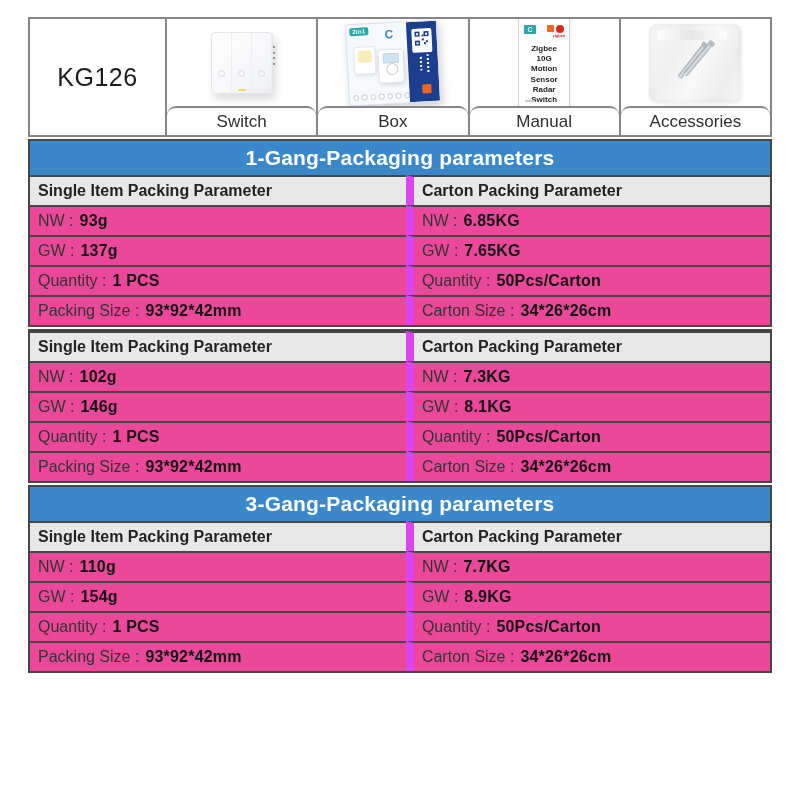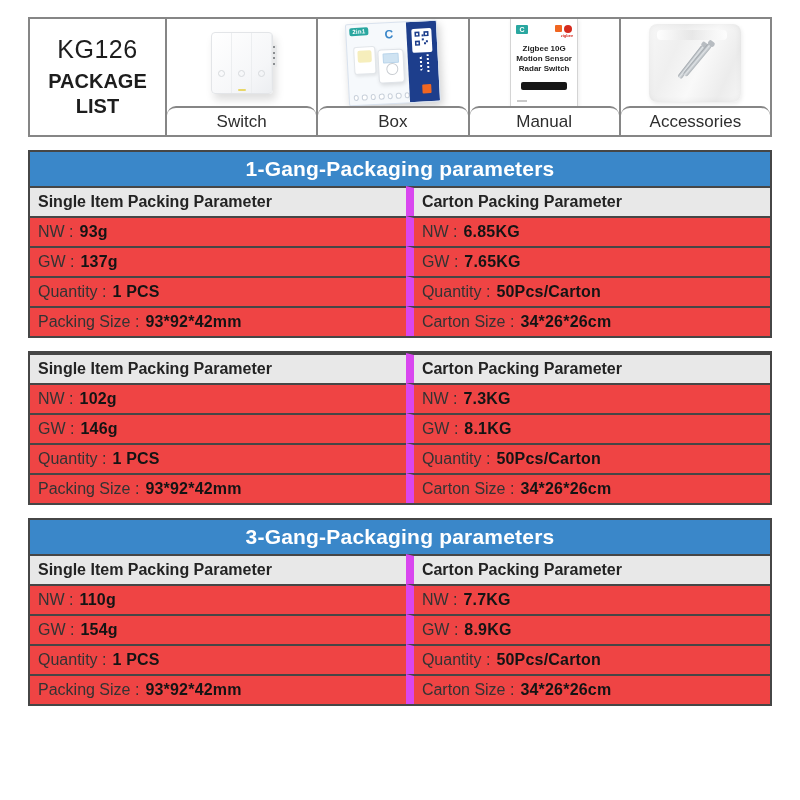--- a/index.html
+++ b/index.html
@@ -49,21 +49,21 @@
   .box-dev1{position:absolute;left:6px;top:22px;width:22px;height:28px;background:#fff;border:1px solid #e2e6ea;border-radius:3px;box-shadow:1px 2px 3px rgba(0,0,0,.08);}
   .box-dev1::before{content:"";position:absolute;left:3px;top:3px;right:3px;height:12px;background:#f6eebc;border-radius:2px;}
   .box-dev2{position:absolute;left:30px;top:26px;width:26px;height:34px;background:#fff;border:1px solid #dfe3e8;border-radius:4px;box-shadow:1px 2px 4px rgba(0,0,0,.12);}
   .box-dev2::before{content:"";position:absolute;left:4px;top:3px;right:4px;height:8px;background:#cfe3f2;border:1px solid #b9d4ea;border-radius:1px;}
   .box-dev2::after{content:"";position:absolute;left:50%;bottom:7px;width:10px;height:10px;margin-left:-5px;
     border:1px solid #c9cdd2;border-radius:50%;}
   .box-dots{position:absolute;left:4px;bottom:4px;width:56px;display:flex;gap:3px;}
   .box-dots i{width:6px;height:6px;border:1px solid #c8d0da;border-radius:50%;background:#fff;}
 
   
-  .manual-art{width:68px;height:90px;background:#fff;border:1px solid #d4d4d4;box-shadow:1px 2px 4px rgba(0,0,0,.08);
+  .manual-art{width:52px;height:90px;background:#fff;border:1px solid #d4d4d4;box-shadow:1px 2px 4px rgba(0,0,0,.08);
     position:relative;padding:6px 5px;}
   .manual-top{display:flex;justify-content:space-between;align-items:flex-start;}
   .manual-c{width:12px;height:9px;background:#2aa7a0;color:#fff;font-size:7px;font-weight:700;
     display:flex;align-items:center;justify-content:center;border-radius:1px;}
   .manual-logos{display:flex;gap:2px;align-items:flex-start;}
   .manual-tuya{width:7px;height:7px;background:#f06621;border-radius:1px;}
   .manual-zigbee{width:8px;height:8px;background:#d52b1e;border-radius:50%;position:relative;}
   .manual-zigbee span{position:absolute;top:8px;right:-1px;font-size:4px;color:#d52b1e;font-weight:700;}
   .manual-title{margin-top:10px;text-align:center;font-size:8px;line-height:1.3;font-weight:800;color:#1f1f1f;}
   .manual-badge{margin:7px auto 0;width:46px;height:8px;background:#161616;border-radius:2px;}
@@ -75,42 +75,38 @@
     box-shadow:inset 0 0 6px rgba(0,0,0,.06),1px 2px 4px rgba(0,0,0,.08);}
   .bag-art::before{content:"";position:absolute;left:8px;top:6px;width:70px;height:10px;
     background:linear-gradient(90deg,rgba(255,255,255,.9),rgba(220,220,220,.5),rgba(255,255,255,.8));border-radius:4px;}
   .screw{position:absolute;width:5px;height:40px;border-radius:2px;
     background:linear-gradient(90deg,#9aa0a6,#dfe3e6 45%,#aab0b5);}
   .screw::before{content:"";position:absolute;top:-4px;left:-1px;width:7px;height:5px;background:#b7bcc1;border-radius:2px;}
   .screw.s1{left:40px;top:18px;transform:rotate(38deg);}
   .screw.s2{left:46px;top:16px;transform:rotate(40deg);}
 
   
-  .param-table{margin-top:13px;border:2px solid #464646;background:#ef4444;}
+  .param-table{margin-top:2px;border:2px solid #464646;background:#ec4899;}
   .param-title{height:34px;background:#3a87c9;color:#fff;display:flex;align-items:center;justify-content:center;
     font-size:21px;font-weight:700;letter-spacing:.2px;}
   .param-grid{display:grid;grid-template-columns:50.8% 49.2%;}
   .cell{height:30px;border-top:2px solid #464646;display:flex;align-items:center;padding-left:8px;font-size:16px;color:#2e2e2e;}
   .cell.colR{border-left:8px solid #d946ef;}
   .cell.sub{background:#e8e8e8;font-weight:700;color:#232323;}
   .lbl{font-weight:400;color:#333;}
   .val{font-weight:700;color:#141414;margin-left:6px;letter-spacing:.2px;}
 </style>
 </head>
 <body>
 
 <div class="wrap">
 
   <div class="pkg-table">
     <div class="pkg-left">
       <div class="pkg-model">KG126</div>
-      <div class="pkg-title">
-        <div>PACKAGE</div>
-        <div>LIST</div>
-      </div>
     </div>
 
     <div class="pkg-col">
       <div class="pkg-img">
         <div class="switch-art">
           <div class="switch-key"></div>
           <div class="switch-key"></div>
           <div class="switch-key"></div>
           <div class="switch-pins">
               <i></i>

